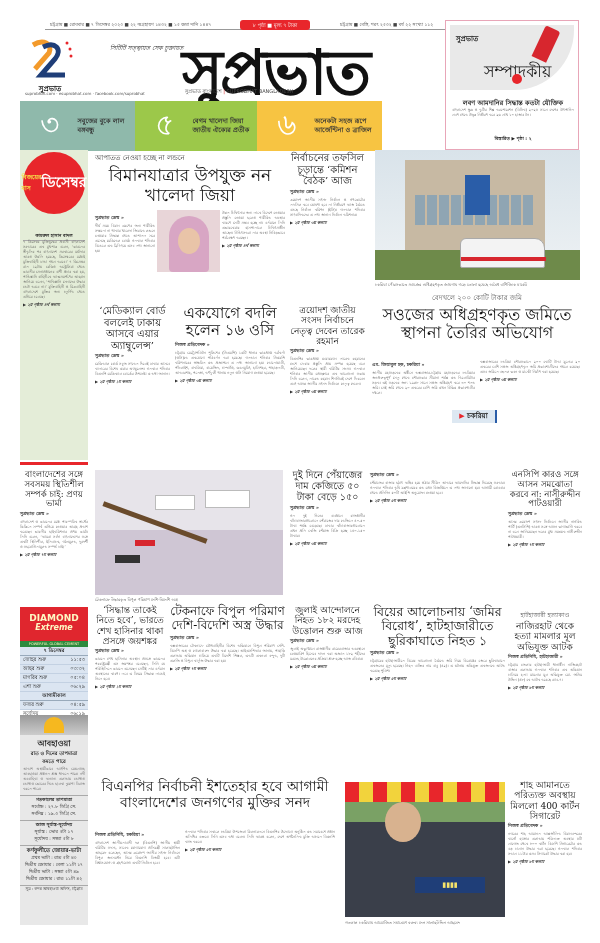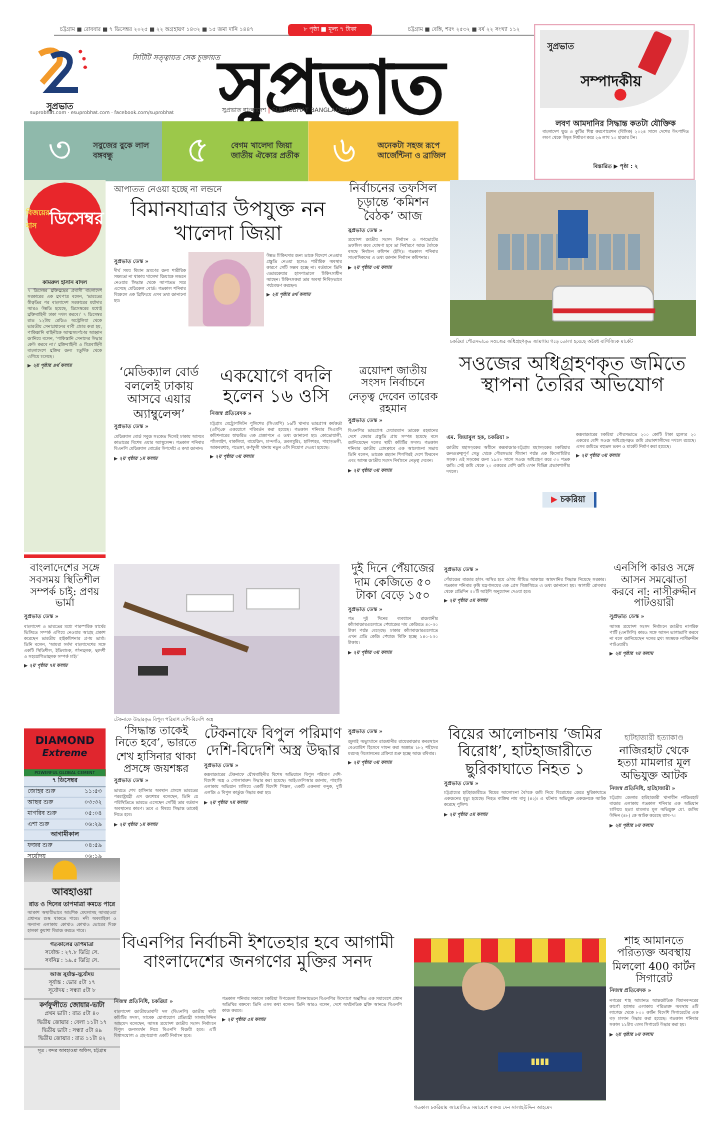--- a/index.html
+++ b/index.html
@@ -17,21 +17,21 @@
 #dateline2{left:340px;top:22px;font-size:4.5px;color:#444}
 #logo{left:25px;top:37px;width:50px;height:52px}
 #tagline{left:110px;top:43px;font-size:6px;font-style:italic;color:#333}
 #masthead{left:182px;top:25px;font-family:"DejaVu Serif",serif;font-size:62px;font-weight:bold;color:#111;letter-spacing:-3px}
 #mast-sub{left:185px;top:88px;font-size:5px;color:#444}
 #mast-sub .sep{color:#c00}
 #weblinks{left:25px;top:91px;font-size:4px;color:#555}
 #editorial-box{left:445px;top:20px;width:134px;height:130px;border:1.5px solid #e8a6b8;background:#fff}
 #ed-panel{left:4px;top:4px;width:124px;height:65px;background:#e9e9e9;border-radius:0 0 60px 0}
 #ed-brand{left:10px;top:12px;font-size:7px;font-weight:bold}
-#ed-title{left:38px;top:38px;font-size:12px;font-weight:bold;color:#111}
+#ed-title{left:38px;top:38px;font-size:16px;font-weight:normal;color:#111}
 #ed-pen{left:92px;top:6px;width:16px;height:34px;background:#d7262e;transform:rotate(25deg);border-radius:3px 3px 0 0}
 #ed-dot{left:66px;top:53px;width:10px;height:10px;border-radius:50%;background:#e8262b}
 #ed-head{left:6px;top:77px;font-size:6.5px;font-weight:bold;width:122px;text-align:center}
 #ed-text{left:6px;top:87px;width:122px}
 #ed-more{left:6px;top:115px;width:122px;text-align:center;font-size:4.5px;font-weight:bold}
 
 .promo{top:101px;height:50px;display:flex;align-items:center;padding-left:20px}
 .promo .num{font-size:30px;font-family:"DejaVu Serif",serif;color:#fff;margin-right:18px}
 .promo .txt{font-size:6.5px;font-weight:bold;color:#333;line-height:1.4}
 #promo1{left:20px;width:115px;background:#8fb9ab}
@@ -159,20 +159,21 @@
 </div>
 
 <div class="abs" style="left:290px;top:305px;width:75px">
   <div class="hl" style="font-size:9px">ত্রয়োদশ জাতীয় সংসদ নির্বাচনে নেতৃত্ব দেবেন তারেক রহমান</div>
   <div class="byline">সুপ্রভাত ডেস্ক »</div>
   <div class="tiny">বিএনপির ভারপ্রাপ্ত চেয়ারম্যান তারেক রহমানের দেশে ফেরার প্রস্তুতি প্রায় সম্পন্ন হয়েছে বলে জানিয়েছেন দলের স্থায়ী কমিটির সদস্য। গতকাল শনিবার জাতীয় প্রেসক্লাবে এক আলোচনা সভায় তিনি বলেন, তারেক রহমান শিগগিরই দেশে ফিরবেন এবং আসন্ন জাতীয় সংসদ নির্বাচনে নেতৃত্ব দেবেন।</div>
   <div class="cont">▶ ২য় পৃষ্ঠার ৩য় কলাম</div>
 </div>
 
 <div class="abs" style="left:372px;top:292px;width:210px">
+  <div style="font-size:7px;text-align:center;color:#555">বেদখলে ২০০ কোটি টাকার জমি</div>
   <div class="hl" style="font-size:16px;margin-top:2px">সওজের অধিগ্রহণকৃত জমিতে স্থাপনা তৈরির অভিযোগ</div>
 </div>
 <div class="abs" style="left:372px;top:360px;width:103px">
   <div class="byline">এম. জিয়াবুল হক, চকরিয়া »</div>
   <div class="tiny">জাতীয় মহাসড়কের অধীনে কক্সবাজার-চট্টগ্রাম মহাসড়কের চকরিয়ার জনগুরুত্বপূর্ণ সেতু থেকে পৌরসভার সীমানা পর্যন্ত এক কিলোমিটার সড়ক। এই সড়কের জন্য ১৯৫৮ সালে সওজ অধিগ্রহণ করে ৩০ শতক জমি। সেই জমি থেকে ২০ একরের বেশি জমি এখন বিভিন্ন প্রভাবশালীর দখলে।</div>
 </div>
 <div class="abs" style="left:452px;top:410px;width:45px;height:13px;background:#dde8f2;font-size:7px;font-weight:bold;text-align:center;line-height:13px;border-right:2px solid #2a5da8">
   <span style="color:#e8262b">▶</span>
   <span>চকরিয়া</span>
 </div>
@@ -211,21 +212,21 @@
   <div class="cont">▶ ২য় পৃষ্ঠার ৭ম কলাম</div>
 </div>
 
 <div class="abs" style="left:20px;top:470px;width:68px">
   <div class="hl" style="font-size:8.5px">বাংলাদেশের সঙ্গে সবসময় স্থিতিশীল সম্পর্ক চাই: প্রণয় ভার্মা</div>
   <div class="byline">সুপ্রভাত ডেস্ক »</div>
   <div class="tiny">বাংলাদেশ ও ভারতের মধ্যে পারস্পরিক স্বার্থের ভিত্তিতে সম্পর্ক এগিয়ে নেওয়ার আগ্রহ প্রকাশ করেছেন ভারতীয় হাইকমিশনার প্রণয় ভার্মা। তিনি বলেন, ‘আমরা সর্বদা বাংলাদেশের সঙ্গে একটি স্থিতিশীল, ইতিবাচক, গঠনমূলক, দূরদর্শী ও সহযোগিতামূলক সম্পর্ক চাই।’</div>
   <div class="cont">▶ ২য় পৃষ্ঠার ৭ম কলাম</div>
 </div>
 
-<div class="abs" style="left:20px;top:607px;width:68px;height:40px;background:#e0262e;color:#0f172a;text-align:center">
+<div class="abs" style="left:20px;top:607px;width:68px;height:40px;background:#e0262e;color:#fef9c3;text-align:center">
   <div style="font-size:9px;font-weight:bold;margin-top:6px">DIAMOND</div>
   <div style="font-size:8px;font-style:italic;font-weight:bold">Extreme</div>
   <div style="position:absolute;left:0;bottom:0;width:68px;background:#2d8a3e;font-size:3.5px;padding:1px 0">POWERFUL GLOBAL CEMENT</div>
 </div>
 
 <div class="abs" style="left:20px;top:647px;width:68px;height:62px;background:#dbe5f1;font-size:5px">
   <div style="text-align:center;font-weight:bold;border-bottom:1px solid #9ab">৭ ডিসেম্বর</div>
   <div id="prayer-rows">
     <div style="display:flex;justify-content:space-between;padding:0 3px;border-bottom:1px solid #c3d1e2">
         <span>জোহর শুরু</span>
@@ -248,21 +249,21 @@
         <span>ফজর শুরু</span>
         <span>০৪:৫৯</span>
       </div>
     <div style="display:flex;justify-content:space-between;padding:0 3px">
         <span>সূর্যোদয়</span>
         <span>০৬:১৯</span>
       </div>
   </div>
 </div>
 
-<div class="abs" style="left:20px;top:715px;width:80px;height:210px;background:#e8e8e8">
+<div class="abs" style="left:20px;top:715px;width:68px;height:210px;background:#e8e8e8">
   <div style="height:20px;background:linear-gradient(#999,#ccc);position:relative">
     <div style="position:absolute;left:24px;top:2px;width:20px;height:16px;border-radius:10px 10px 0 0;background:#f6b81f"></div>
   </div>
   <div style="font-size:8px;font-weight:bold;text-align:center;margin-top:2px">আবহাওয়া</div>
   <div style="font-size:5px;font-weight:bold;text-align:center;padding:0 4px">রাত ও দিনের তাপমাত্রা কমতে পারে</div>
   <div class="tiny" style="padding:1px 3px">আকাশ অস্থায়ীভাবে আংশিক মেঘলাসহ আবহাওয়া প্রধানত শুষ্ক থাকতে পারে। নদী অববাহিকা ও অন্যান্য এলাকায় কোথাও কোথাও ভোরের দিকে হালকা কুয়াশা বিরাজ করতে পারে।</div>
   <div style="font-size:4.5px;text-align:center;border-top:1px solid #aaa;margin-top:2px;padding-top:1px">
     <div style="font-weight:bold">গতকালের তাপমাত্রা</div>
     <div>সর্বোচ্চ : ২৭.৮ ডিগ্রি সে.</div>
     <div>সর্বনিম্ন : ১৯.৫ ডিগ্রি সে.</div>
@@ -290,20 +291,21 @@
 </div>
 
 <div class="abs" style="left:170px;top:605px;width:115px">
   <div class="hl" style="font-size:12px">টেকনাফে বিপুল পরিমাণ দেশি-বিদেশি অস্ত্র উদ্ধার</div>
   <div class="byline">সুপ্রভাত ডেস্ক »</div>
   <div class="tiny">কক্সবাজারের টেকনাফে যৌথবাহিনীর বিশেষ অভিযানে বিপুল পরিমাণ দেশি-বিদেশি অস্ত্র ও গোলাবারুদ উদ্ধার করা হয়েছে। আইএসপিআর জানায়, পাহাড়ি এলাকায় অভিযান চালিয়ে একটি বিদেশি পিস্তল, একটি একনলা বন্দুক, দুটি এলজি ও বিপুল কার্তুজ উদ্ধার করা হয়।</div>
   <div class="cont">▶ ২য় পৃষ্ঠার ৭ম কলাম</div>
 </div>
 
 <div class="abs" style="left:290px;top:605px;width:75px">
+  <div class="hl" style="font-size:9px">জুলাই আন্দোলনে নিহত ১৮২ মরদেহ উত্তোলন শুরু আজ</div>
   <div class="byline">সুপ্রভাত ডেস্ক »</div>
   <div class="tiny">জুলাই অভ্যুত্থানে রাজধানীর রায়েরবাজার কবরস্থানে বেওয়ারিশ হিসেবে দাফন করা অজ্ঞাত ১৮২ শহীদের মরদেহ উত্তোলনের প্রক্রিয়া শুরু হচ্ছে আজ রবিবার।</div>
   <div class="cont">▶ ২য় পৃষ্ঠার ৩য় কলাম</div>
 </div>
 
 <div class="abs" style="left:370px;top:605px;width:135px">
   <div class="hl" style="font-size:12.5px">বিয়ের আলোচনায় ‘জমির বিরোধ’, হাটহাজারীতে ছুরিকাঘাতে নিহত ১</div>
   <div class="byline">সুপ্রভাত ডেস্ক »</div>
   <div class="tiny">চট্টগ্রামের হাটহাজারীতে বিয়ের আলোচনা বৈঠকে জমি নিয়ে বিরোধের জেরে ছুরিকাঘাতে একজনের মৃত্যু হয়েছে। নিহত ব্যক্তির নাম বাবু (৪২)। এ ঘটনায় অভিযুক্ত একজনকে আটক করেছে পুলিশ।</div>
   <div class="cont">▶ ২য় পৃষ্ঠার ৫ম কলাম</div>

